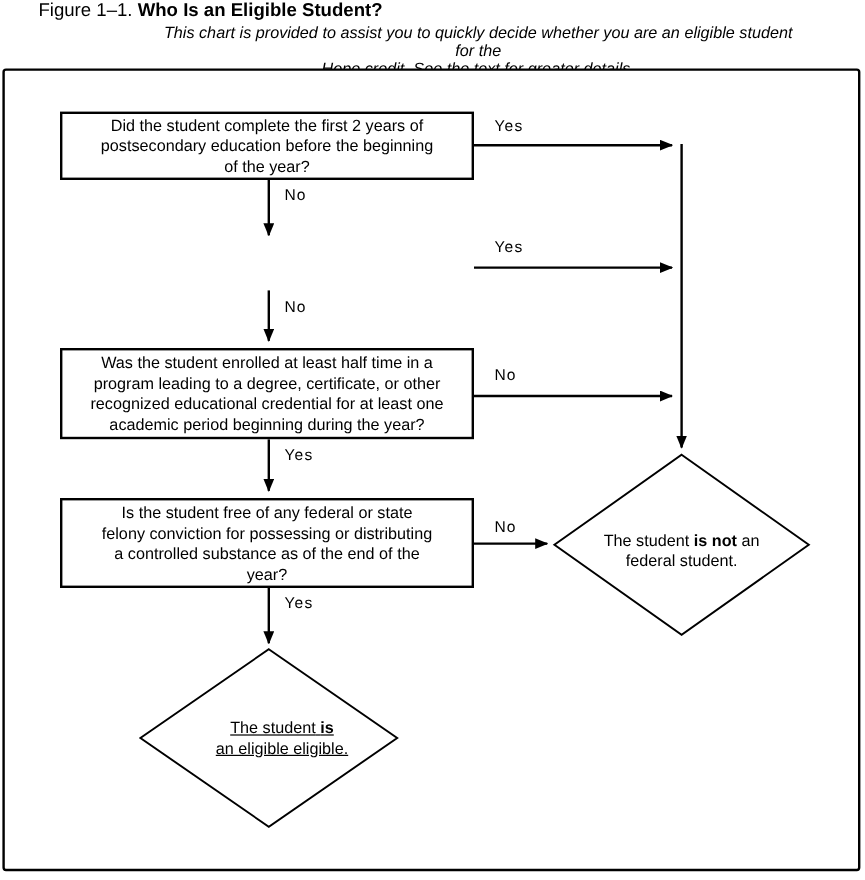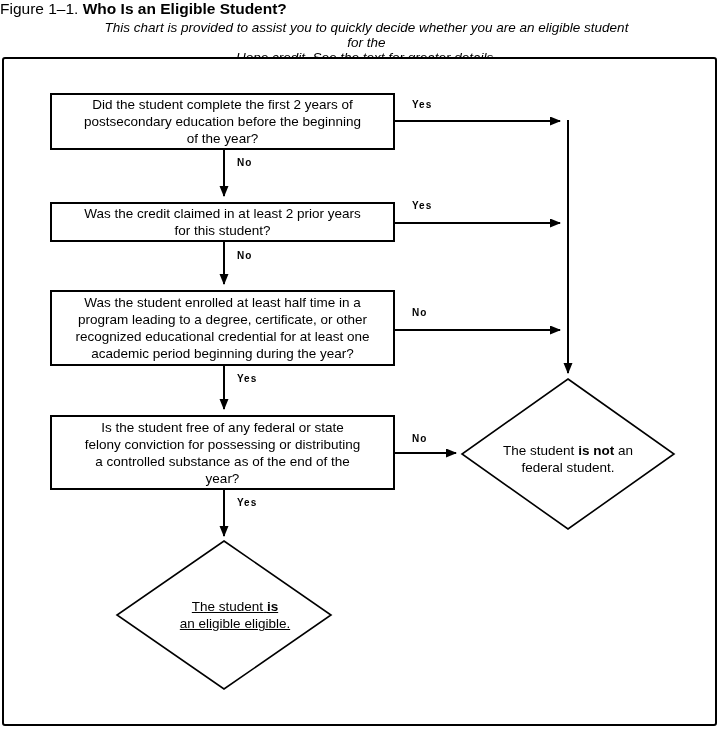--- a/index.html
+++ b/index.html
@@ -14,20 +14,21 @@
     font-family: "Liberation Sans", sans-serif;
     color: #000000;
     overflow: hidden;
   }
 
   
   .fig-header {
     position: absolute;
     left: 0; top: 0;
     width: 633px;
+    padding-left: 32px;
   }
   .fig-titleline {
     font-size: 15.5px;
     line-height: 18px;
     white-space: nowrap;
   }
   .fig-label { font-weight: normal; }
   .fig-title { font-weight: bold; }
   .fig-subtitle {
     margin-left: 100px;
@@ -74,22 +75,22 @@
     padding: 1px 20px;
   }
   .qbox1 { left: 46px;  top: 34px;  width: 345px; height: 57px; }
   .qbox2 { left: 46px;  top: 143px; width: 345px; height: 40px; }
   .qbox3 { left: 46px;  top: 231px; width: 345px; height: 76px; }
   .qbox4 { left: 46px;  top: 356px; width: 345px; height: 75px; }
 
   
   .edge-label {
     position: absolute;
-    font-weight: bold;
-    font-size: 10px;
+    font-weight: normal;
+    font-size: 13px;
     letter-spacing: 1px;
     line-height: 14px;
   }
   .lbl-yes1 { left: 408px; top: 39px; }
   .lbl-no1  { left: 233px; top: 97px; }
   .lbl-yes2 { left: 408px; top: 140px; }
   .lbl-no2  { left: 233px; top: 190px; }
   .lbl-no3  { left: 408px; top: 247px; }
   .lbl-yes3 { left: 233px; top: 313px; }
   .lbl-no4  { left: 408px; top: 373px; }
@@ -145,22 +146,20 @@
 
     <line x1="220" y1="431" x2="220" y2="477" stroke="#000000" stroke-width="2" marker-end="url(#arrow)"></line>
 
     <polygon points="564,320 670,395 564,470 458,395" fill="#ffffff" stroke="#000000" stroke-width="1.6"></polygon>
     <polygon points="220,482 327,556 220,630 113,556" fill="#ffffff" stroke="#000000" stroke-width="1.6"></polygon>
   </svg>
 
   <div class="qbox qbox1">Did the student complete the first 2 years of
 postsecondary education before the beginning
 of the year?</div>
-  <div class="qbox qbox2">Was the credit claimed in at least 2 prior years
-for this student?</div>
   <div class="qbox qbox3">Was the student enrolled at least half time in a
 program leading to a degree, certificate, or other
 recognized educational credential for at least one
 academic period beginning during the year?</div>
   <div class="qbox qbox4">Is the student free of any federal or state
 felony conviction for possessing or distributing
 a controlled substance as of the end of the
 year?</div>
 
   <div class="edge-label lbl-yes1">Yes</div>

